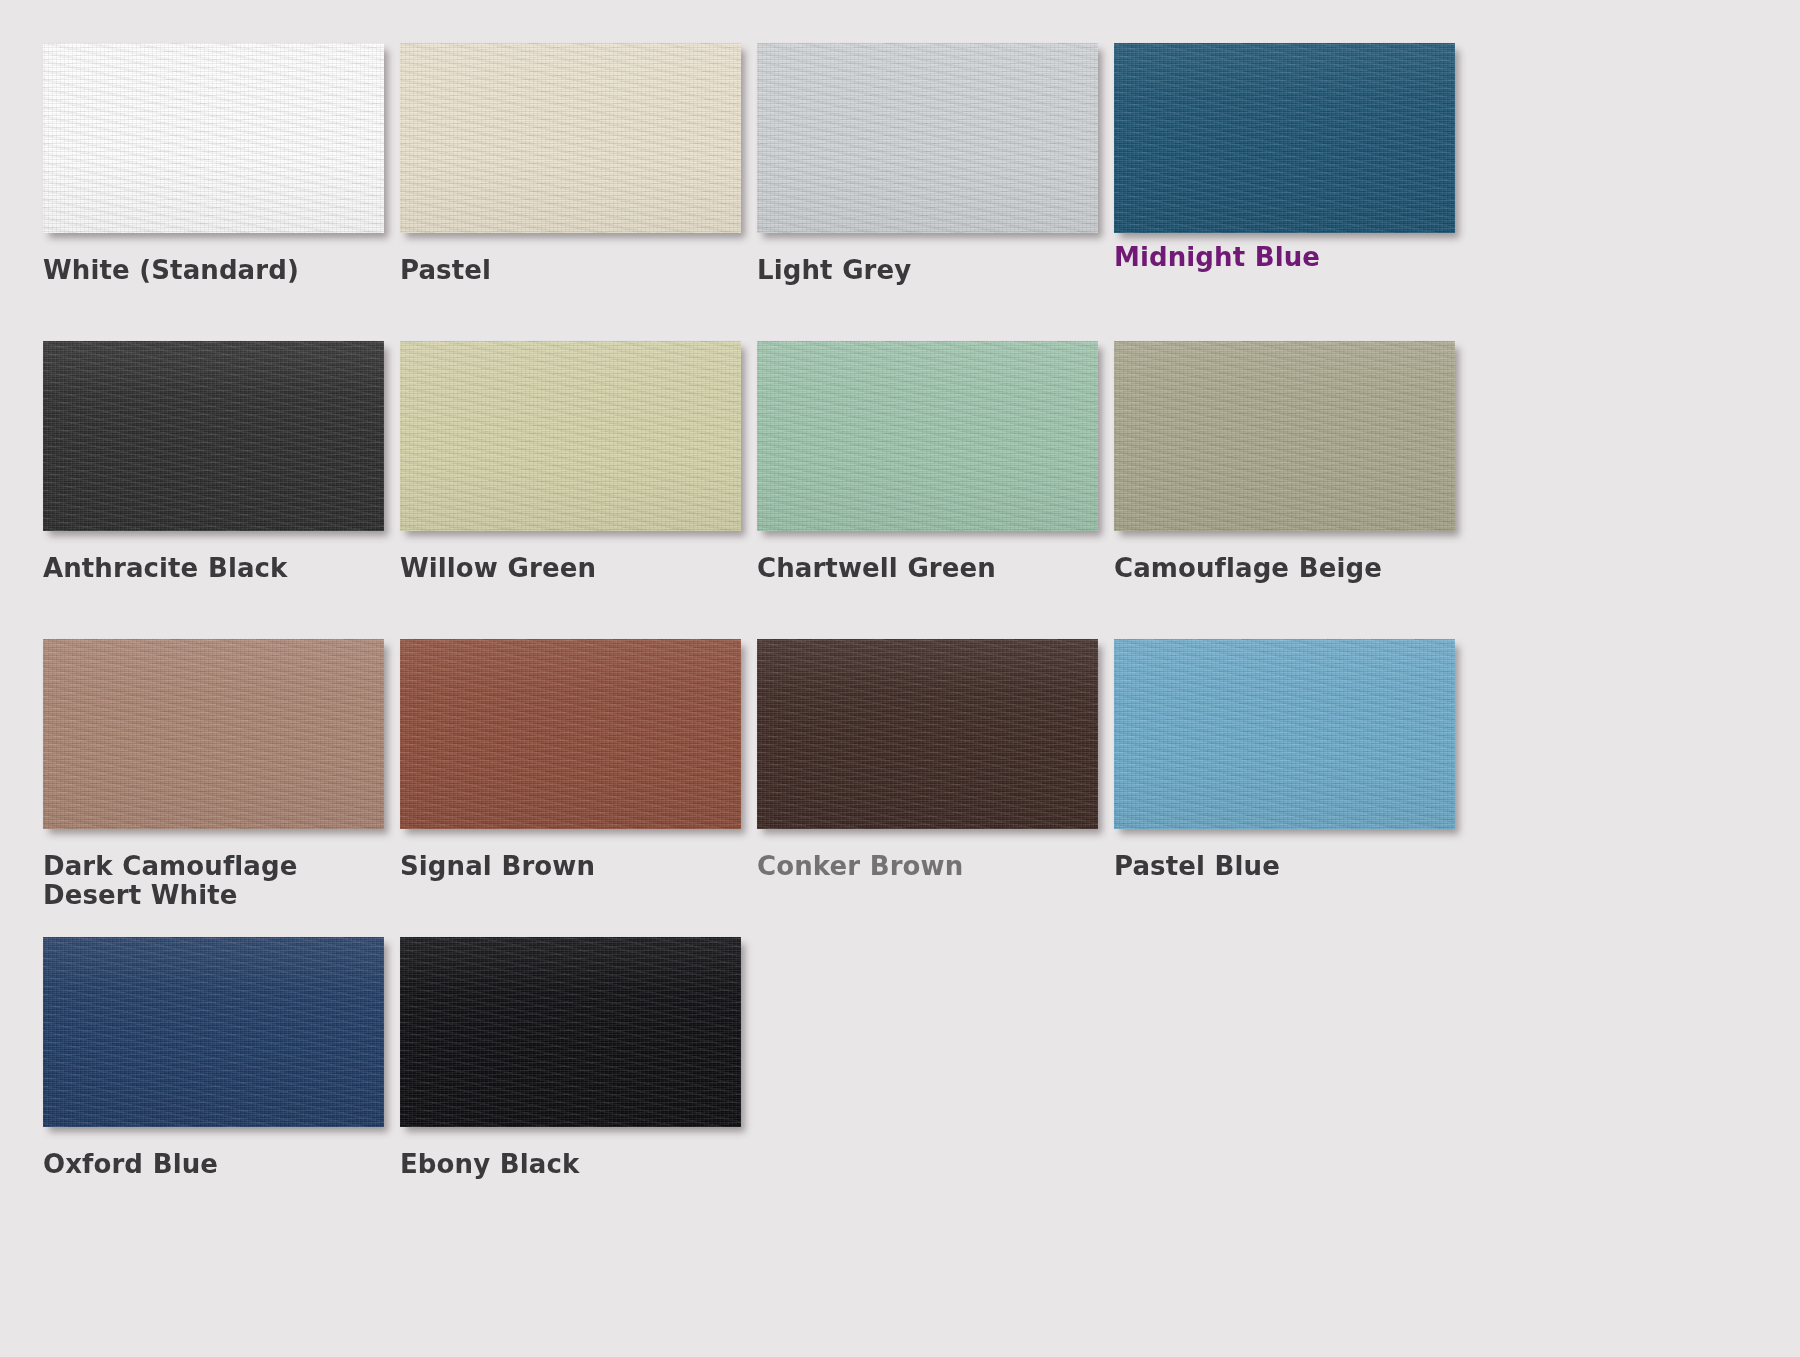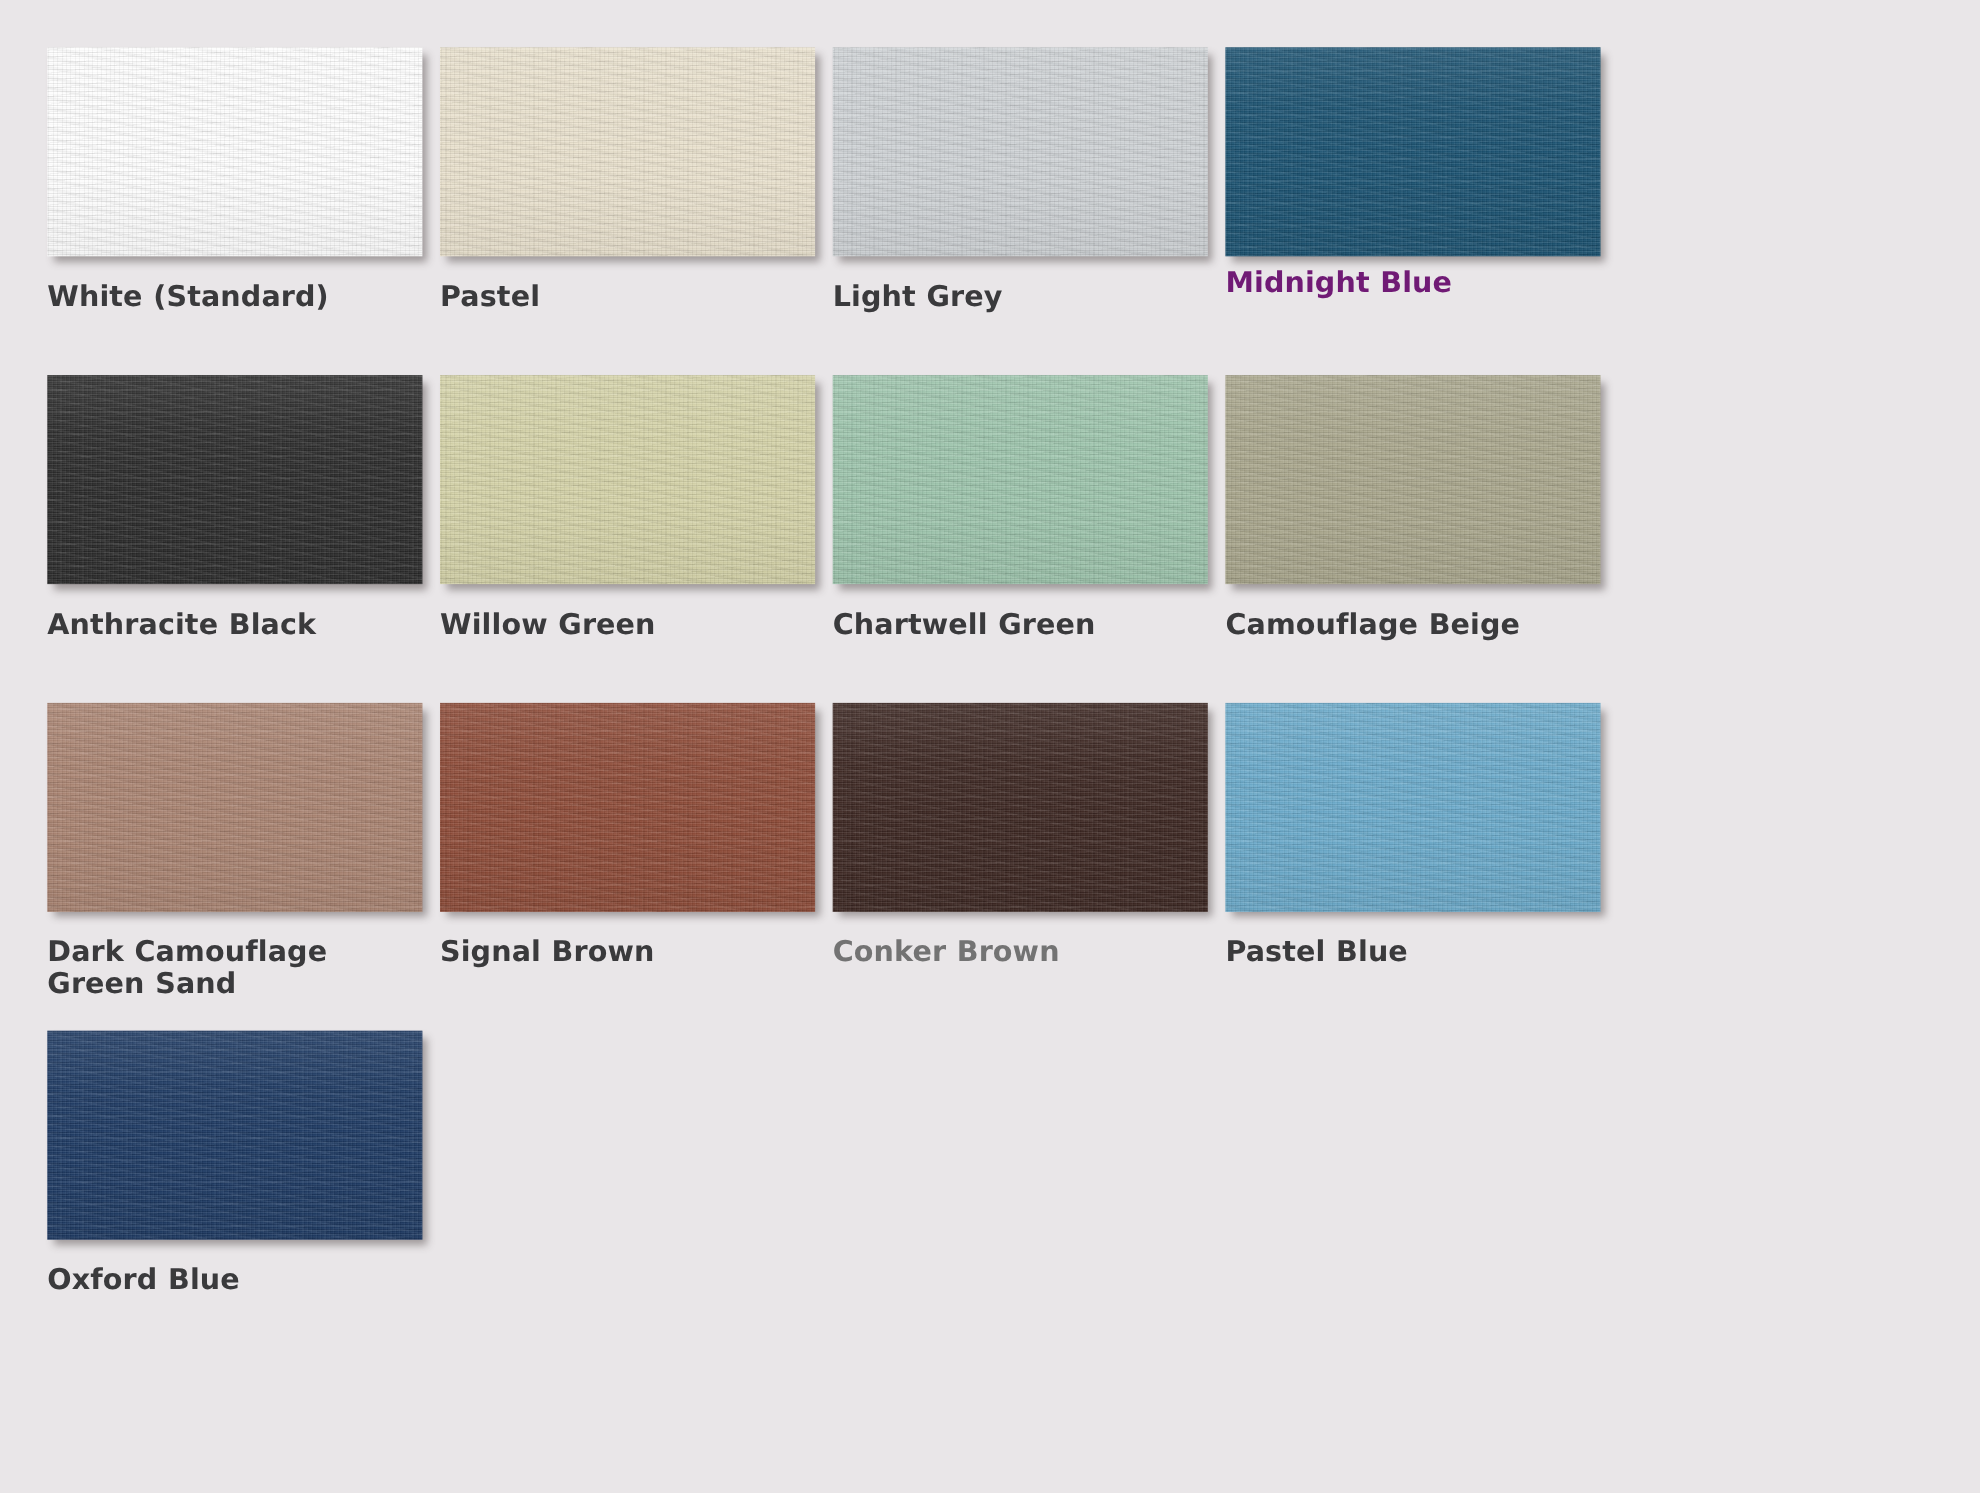--- a/index.html
+++ b/index.html
@@ -192,21 +192,21 @@
       <div class="swatch-chip" style="background-color: rgb(169, 166, 140);">
         <div class="swatch-sheen"></div>
       </div>
       <div class="swatch-label" style="color: rgb(58, 58, 60);">Camouflage Beige</div>
     </div>
 
     <div class="swatch-cell">
       <div class="swatch-chip" style="background-color: rgb(169, 131, 113);">
         <div class="swatch-sheen"></div>
       </div>
-      <div class="swatch-label" style="color: rgb(58, 58, 60);">Dark Camouflage Green Sand</div>
+      <div class="swatch-label" style="color: rgb(58, 58, 60);">Dark Camouflage Desert White</div>
     </div>
 
     <div class="swatch-cell">
       <div class="swatch-chip" style="background-color: rgb(141, 75, 56);">
         <div class="swatch-sheen"></div>
       </div>
       <div class="swatch-label" style="color: rgb(58, 58, 60);">Signal Brown</div>
     </div>
 
     <div class="swatch-cell">
@@ -224,15 +224,21 @@
       <div class="swatch-label" style="color: rgb(58, 58, 60);">Pastel Blue</div>
     </div>
 
     <div class="swatch-cell">
       <div class="swatch-chip" style="background-color: rgb(30, 58, 99);">
         <div class="swatch-sheen"></div>
       </div>
       <div class="swatch-label" style="color: rgb(58, 58, 60);">Oxford Blue</div>
     </div>
 
+    <div class="swatch-cell">
+      <div class="swatch-chip" style="background-color: rgb(12, 12, 16);">
+        <div class="swatch-sheen"></div>
+      </div>
+      <div class="swatch-label" style="color: rgb(58, 58, 60);">Ebony Black</div>
+    </div>
 
   </div>
 </div>
 
 </body></html>

